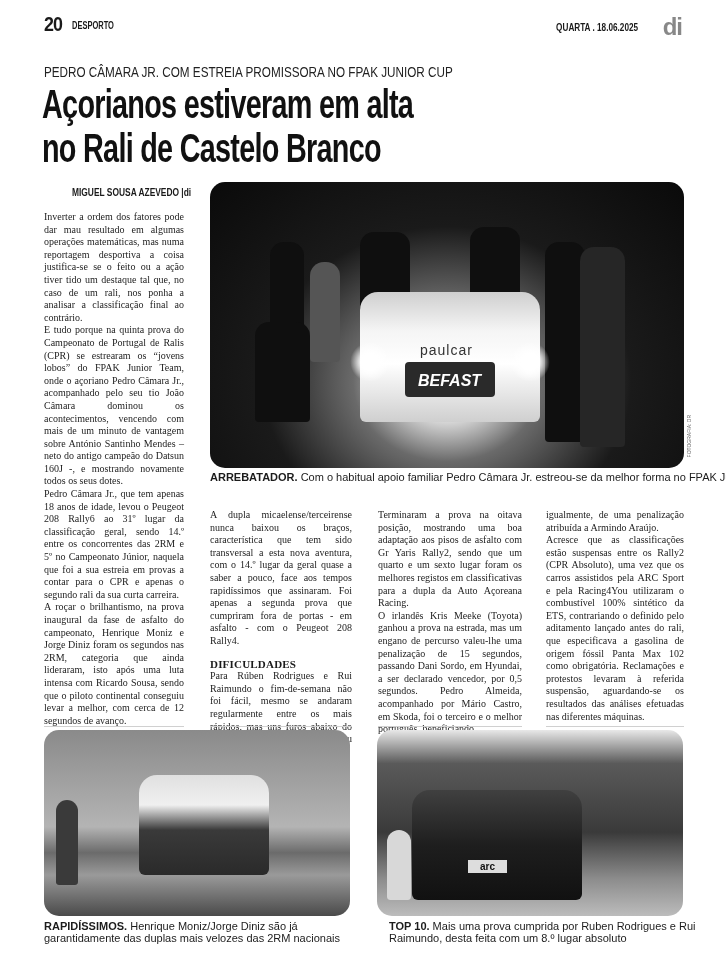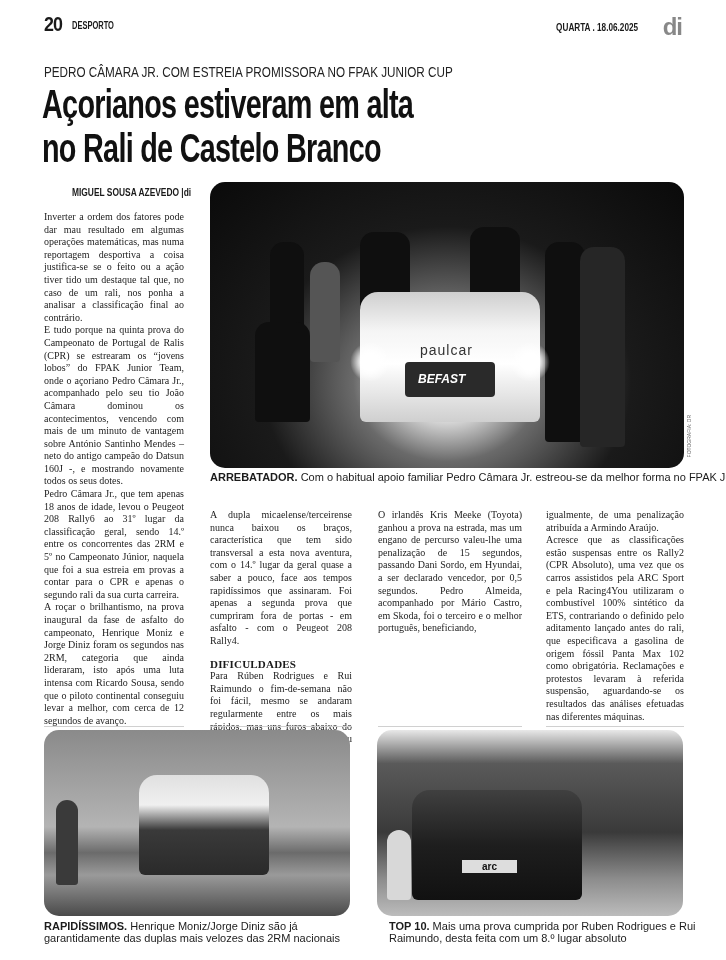--- a/index.html
+++ b/index.html
@@ -38,27 +38,27 @@
   .caption b { font-weight: 700; }
   .caption-main { top: 471px; left: 210px; width: 480px; white-space: nowrap; }
   .caption-left { top: 920px; left: 44px; width: 310px; }
   .caption-right { top: 920px; left: 389px; width: 310px; }
 
   
   .car { position: absolute; border-radius: 18px 18px 6px 6px; }
   .car-main { left: 150px; top: 110px; width: 180px; height: 130px; background: linear-gradient(180deg, #cfcfcf 0%, #f5f5f5 30%, #ffffff 55%, #cfcfcf 100%); }
   .headlight { position: absolute; width: 40px; height: 40px; border-radius: 50%; background: radial-gradient(circle, #ffffff 30%, rgba(255,255,255,0) 70%); }
   .grille { position: absolute; left: 45px; top: 70px; width: 90px; height: 35px; background: #2a2a2a; border-radius: 4px; }
-  .plate-text { position: absolute; left: 58px; top: 80px; font-family: "Liberation Sans", sans-serif; font-weight: 700; font-style: italic; font-size: 12px; color: #fff; text-align: center; }
+  .plate-text { position: absolute; left: 58px; top: 80px; font-family: "Liberation Sans", sans-serif; font-weight: 700; font-style: italic; font-size: 16px; color: #fff; text-align: center; }
   .sponsor-text { position: absolute; left: 60px; top: 50px; font-family: "Liberation Sans", sans-serif; font-size: 14px; color: #333; letter-spacing: 1px; }
   .person { position: absolute; background: #0f0f0f; border-radius: 14px 14px 4px 4px; }
 
   .car-left { left: 95px; top: 45px; width: 130px; height: 100px; background: linear-gradient(180deg, #e0e0e0 0%, #f0f0f0 30%, #3a3a3a 55%, #2a2a2a 100%); }
   .car-right { left: 35px; top: 60px; width: 170px; height: 110px; background: linear-gradient(180deg, #404040 0%, #1e1e1e 50%, #111 100%); }
-  .arc-plate { position: absolute; left: 50px; top: 70px; padding: 1px 20px; background: #ddd; font-family: "Liberation Sans", sans-serif; font-weight: 700; font-size: 10px; color: #111; }
+  .arc-plate { position: absolute; left: 56px; top: 70px; padding: 1px 12px; background: #ddd; font-family: "Liberation Sans", sans-serif; font-weight: 700; font-size: 10px; color: #111; }
 </style>
 </head>
 <body>
 
 <div class="header">
   <span class="page-num">20</span>
   <span class="section">DESPORTO</span>
   <span class="date">QUARTA . 18.06.2025</span>
   <span class="logo">di</span>
 </div>
@@ -99,20 +99,21 @@
   <b>ARREBATADOR.</b><span> Com o habitual apoio familiar Pedro Câmara Jr. estreou-se da melhor forma no FPAK Junior Team</span>
 </div>
 
 <div class="col col2">
   <p>A dupla micaelense/terceirense nunca baixou os braços, característica que tem sido transversal a esta nova aventura, com o 14.º lugar da geral quase a saber a pouco, face aos tempos rapidíssimos que assinaram. Foi apenas a segunda prova que cumpriram fora de portas - em asfalto - com o Peugeot 208 Rally4.</p>
   <div class="subhead">DIFICULDADES</div>
   <p>Para Rúben Rodrigues e Rui Raimundo o fim-de-semana não foi fácil, mesmo se andaram regularmente entre os mais rápidos, mas uns furos abaixo do desejado e que a dupla já mostrou conseguir fazer.</p>
 </div>
 
 <div class="col col3">
+  <p>Terminaram a prova na oitava posição, mostrando uma boa adaptação aos pisos de asfalto com Gr Yaris Rally2, sendo que um quarto e um sexto lugar foram os melhores registos em classificativas para a dupla da Auto Açoreana Racing.</p>
   <p>O irlandês Kris Meeke (Toyota) ganhou a prova na estrada, mas um engano de percurso valeu-lhe uma penalização de 15 segundos, passando Dani Sordo, em Hyundai, a ser declarado vencedor, por 0,5 segundos. Pedro Almeida, acompanhado por Mário Castro, em Skoda, foi o terceiro e o melhor português, beneficiando,</p>
 </div>
 
 <div class="col col4">
   <p>igualmente, de uma penalização atribuída a Armindo Araújo.</p>
   <p>Acresce que as classificações estão suspensas entre os Rally2 (CPR Absoluto), uma vez que os carros assistidos pela ARC Sport e pela Racing4You utilizaram o combustível 100% sintético da ETS, contrariando o definido pelo aditamento lançado antes do rali, que especificava a gasolina de origem fóssil Panta Max 102 como obrigatória. Reclamações e protestos levaram à referida suspensão, aguardando-se os resultados das análises efetuadas nas diferentes máquinas.</p>
 </div>
 
 <div class="rule" style="top:726px; left:44px; width:140px;"></div>
 <div class="rule" style="top:726px; left:210px; width:142px;"></div>

